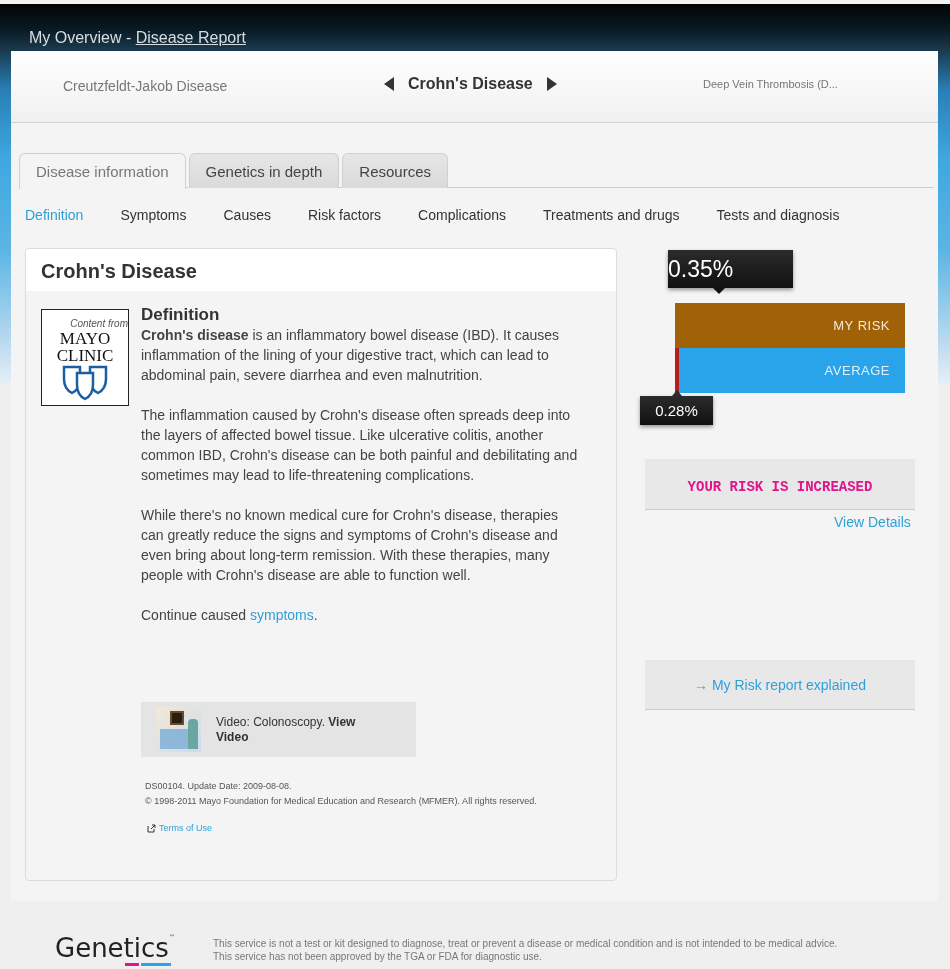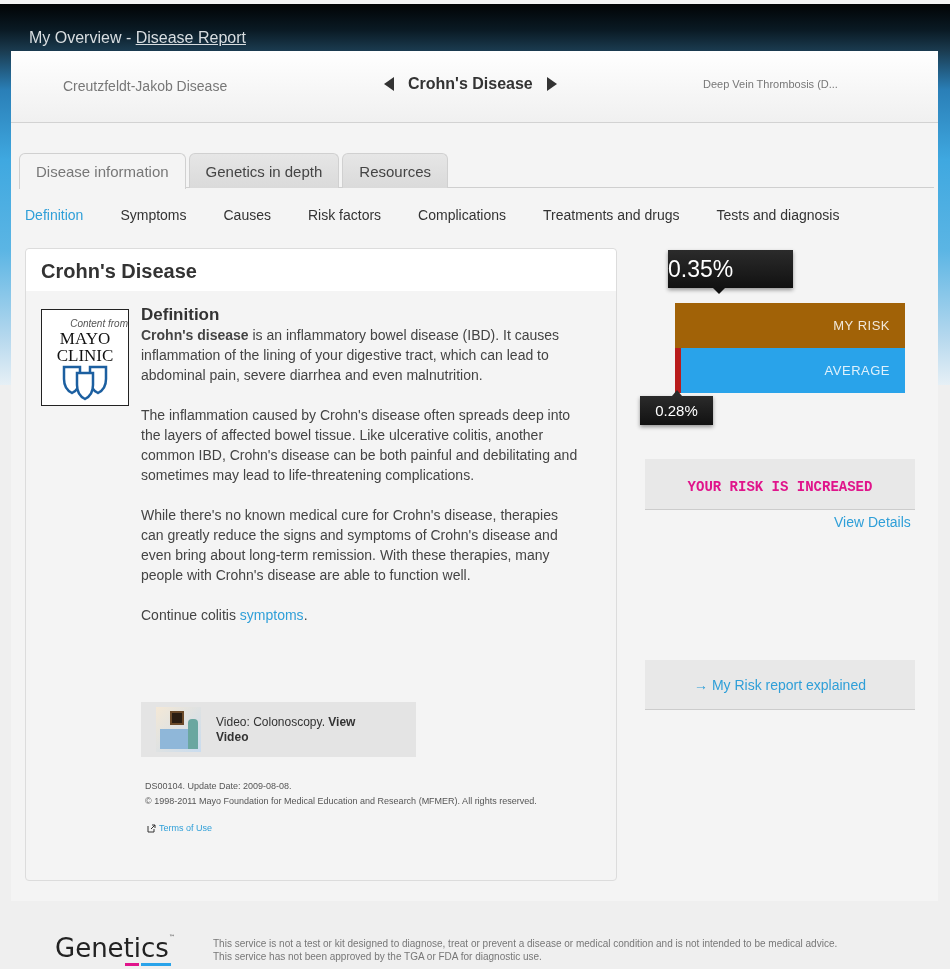--- a/index.html
+++ b/index.html
@@ -94,21 +94,21 @@
   .tooltip {
     position: absolute; background: linear-gradient(to bottom,#2b2b2b,#111); color: #fff;
     box-shadow: 0 2px 4px rgba(0,0,0,0.4);
   }
   .tooltip.mine { left: 3px; top: 0; width: 125px; height: 38px; font-size: 23px; line-height: 38px; margin-left: 44px; }
   .tooltip.mine::after { content:""; position:absolute; left:45px; bottom:-6px; border-left:6px solid transparent; border-right:6px solid transparent; border-top:6px solid #111; }
   .tooltip.avg { left: 19px; top: 146px; width: 73px; height: 29px; font-size: 15px; text-align:center; line-height: 29px; }
   .tooltip.avg::before { content:""; position:absolute; left:32px; top:-6px; border-left:5px solid transparent; border-right:5px solid transparent; border-bottom:6px solid #2b2b2b; }
   .bar { position: absolute; left: 54px; width: 230px; height: 45px; color: rgba(255,255,255,0.85); font-size: 13px; text-align: right; padding-right: 15px; line-height: 45px; letter-spacing: 0.5px; }
   .bar.mine { top: 53px; background: #a16207; }
-  .bar.avg { top: 98px; background: #29a3ea; border-left: 6px solid #b91c1c; }
+  .bar.avg { top: 98px; background: #29a3ea; border-left: 4px solid #b91c1c; }
   .risk-status {
     position: absolute; left: 634px; top: 408px; width: 270px; height: 51px; background: #e8e8e8;
     border-bottom: 1px solid #ccc; color: #e0148b; font-weight: bold; font-size: 14px; text-align: center; line-height: 56px; font-family: Liberation Mono, monospace;
   }
   .view-details { position: absolute; left: 823px; top: 463px; font-size: 14px; color: #2f9fd8; }
   .evidence {
     position: absolute; left: 634px; top: 487px; width: 270px; height: 100px;
     background: linear-gradient(to bottom,#f4f4f4,#e7e7e7); border-bottom: 1px solid #ccc;
   }
   .evidence h4 { position:absolute; left: 15px; top: 3px; font-size: 18px; font-weight: bold; color: #444; }
@@ -177,21 +177,21 @@
         <path d="M30 2 H46 V14 Q46 24 38 28 Q30 24 30 14 Z" fill="none" stroke="#1c5fa0" stroke-width="2.5"></path>
         <path d="M17 8 H33 V20 Q33 30 25 34 Q17 30 17 20 Z" fill="#fff" stroke="#1c5fa0" stroke-width="2.5"></path>
       </svg>
     </div>
 
     <div class="article">
       <h3>Definition</h3>
       <p><b>Crohn's disease</b><span> is an inflammatory bowel disease (IBD). It causes inflammation of the lining of your digestive tract, which can lead to abdominal pain, severe diarrhea and even malnutrition.</span></p>
       <p>The inflammation caused by Crohn's disease often spreads deep into the layers of affected bowel tissue. Like ulcerative colitis, another common IBD, Crohn's disease can be both painful and debilitating and sometimes may lead to life-threatening complications.</p>
       <p>While there's no known medical cure for Crohn's disease, therapies can greatly reduce the signs and symptoms of Crohn's disease and even bring about long-term remission. With these therapies, many people with Crohn's disease are able to function well.</p>
-      <p><span>Continue colitis </span><a>symptoms</a><span>.</span></p>
+      <p><span>Continue caused </span><a>symptoms</a><span>.</span></p>
     </div>
 
     <div class="video-box">
       <div class="video-thumb">
         <div class="screen"></div>
           <div class="bed"></div>
           <div class="doc"></div>
       </div>
       <div class="video-text"><span>Video: Colonoscopy. </span><b>View Video</b></div>
     </div>

